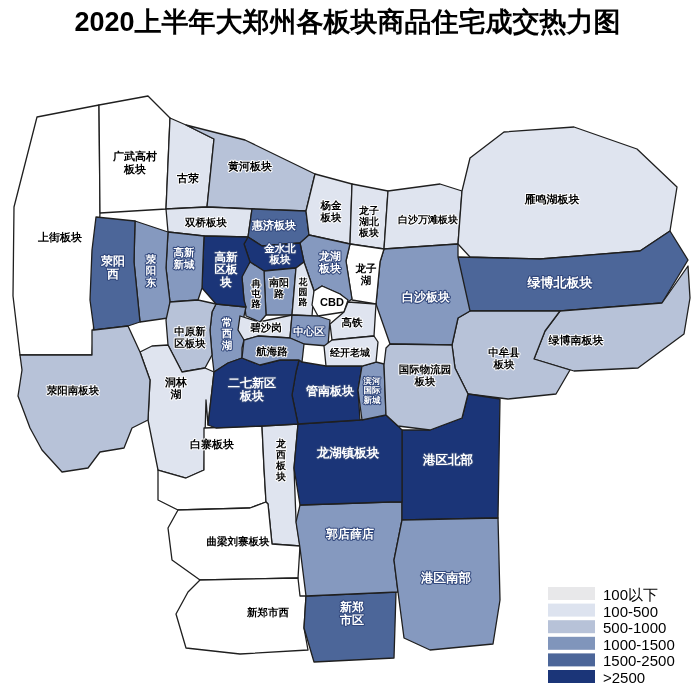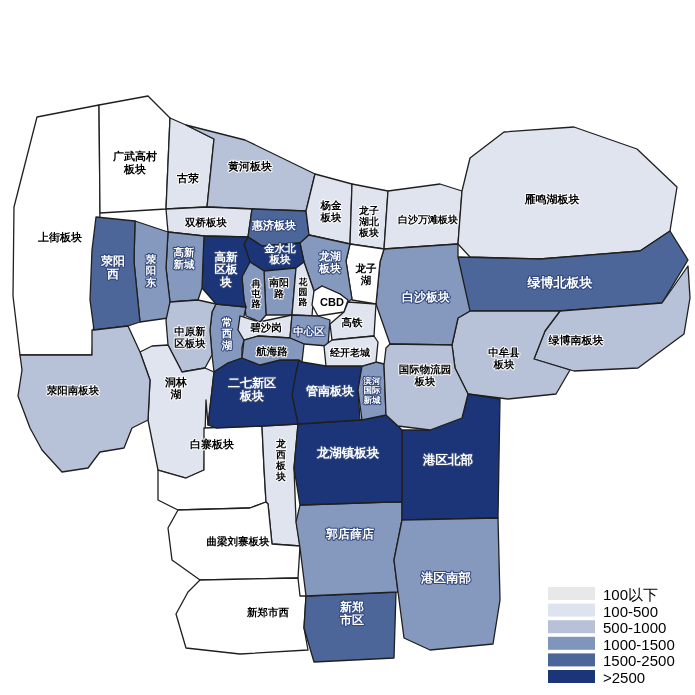--- a/index.html
+++ b/index.html
@@ -12,20 +12,21 @@
   svg text{font-family:"Liberation Sans",sans-serif;}
   text.rlabel{paint-order:stroke;stroke-linejoin:round;}
   text.rlabel.dark{fill:#000000;stroke:#ffffff;stroke-width:2px;font-weight:bold;}
   text.rlabel.light{fill:#ffffff;stroke:#31477c;stroke-width:2.2px;font-weight:bold;}
   text.legend-label{fill:#000000;font-size:15px;}
 </style>
 </head>
 <body>
 
 <div class="stage">
+  <h1 class="title">2020上半年大郑州各板块商品住宅成交热力图</h1>
   <svg id="map-svg" width="695" height="695" viewBox="0 0 695 695">
       <polygon points="37,117 99,105 100,213 92,355 20,355 13,296 14,207" fill="#ffffff" stroke="#1f1f1f" stroke-width="1.3" stroke-linejoin="round"></polygon>
       <polygon points="99,105 148,96 170,118 166,209 100,213" fill="#ffffff" stroke="#1f1f1f" stroke-width="1.3" stroke-linejoin="round"></polygon>
       <polygon points="170,118 186,125 214,139 207,207 166,209" fill="#dfe4ef" stroke="#1f1f1f" stroke-width="1.3" stroke-linejoin="round"></polygon>
       <polygon points="186,125 245,140 315,174 306,211 207,207 214,139" fill="#b7c2d8" stroke="#1f1f1f" stroke-width="1.3" stroke-linejoin="round"></polygon>
       <polygon points="166,209 207,207 252,209 248,237 204,236 168,232" fill="#dfe4ef" stroke="#1f1f1f" stroke-width="1.3" stroke-linejoin="round"></polygon>
       <polygon points="252,209 306,211 309,235 300,243 262,246 248,237" fill="#4c6699" stroke="#1f1f1f" stroke-width="1.3" stroke-linejoin="round"></polygon>
       <polygon points="306,211 315,174 352,184 350,244 309,235" fill="#dfe4ef" stroke="#1f1f1f" stroke-width="1.3" stroke-linejoin="round"></polygon>
       <polygon points="352,184 388,191 384,249 350,244" fill="#dfe4ef" stroke="#1f1f1f" stroke-width="1.3" stroke-linejoin="round"></polygon>
       <polygon points="388,191 440,184 462,191 458,244 384,249" fill="#dfe4ef" stroke="#1f1f1f" stroke-width="1.3" stroke-linejoin="round"></polygon>

